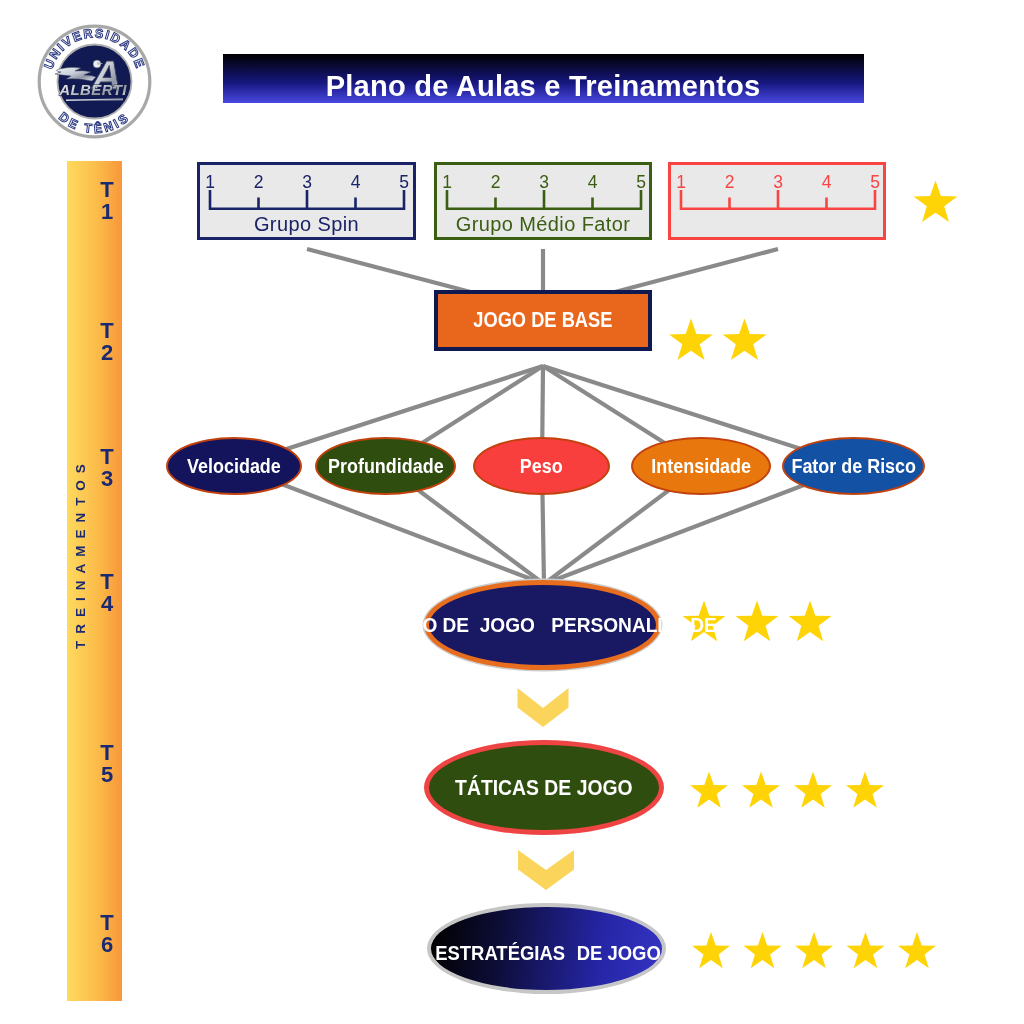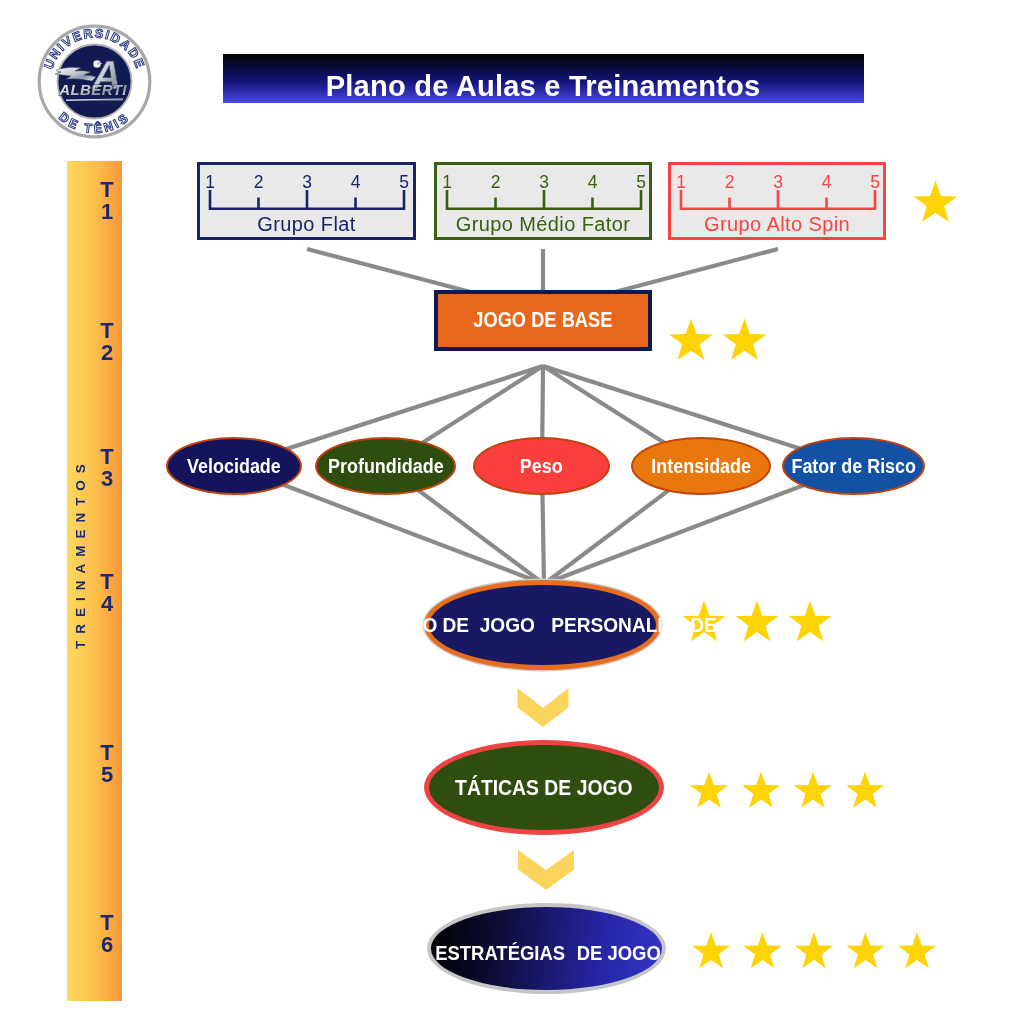--- a/index.html
+++ b/index.html
@@ -152,21 +152,21 @@
   <span class="num" style="left:10px">1</span>
   <span class="num" style="left:58.5px">2</span>
   <span class="num" style="left:107px">3</span>
   <span class="num" style="left:155.5px">4</span>
   <span class="num" style="left:204px">5</span>
   <svg class="ruler" width="213" height="50" viewBox="0 0 213 50">
     <g stroke="#1A2368" stroke-width="2.6" fill="none">
       <path d="M 10 25 V 45 M 107 25 V 45 M 204 25 V 45 M 58.5 32.5 V 45 M 155.5 32.5 V 45 M 10 43.7 H 204"></path>
     </g>
   </svg>
-  <div class="glabel">Grupo Flat</div>
+  <div class="glabel">Grupo Spin</div>
 </div>
 <div class="group-box" id="gb1" style="left:434px;width:218px;--c:#3A5E12">
   <span class="num" style="left:10px">1</span>
   <span class="num" style="left:58.5px">2</span>
   <span class="num" style="left:107px">3</span>
   <span class="num" style="left:155.5px">4</span>
   <span class="num" style="left:204px">5</span>
   <svg class="ruler" width="213" height="50" viewBox="0 0 213 50">
     <g stroke="#3A5E12" stroke-width="2.6" fill="none">
       <path d="M 10 25 V 45 M 107 25 V 45 M 204 25 V 45 M 58.5 32.5 V 45 M 155.5 32.5 V 45 M 10 43.7 H 204"></path>
@@ -178,21 +178,20 @@
   <span class="num" style="left:10px">1</span>
   <span class="num" style="left:58.5px">2</span>
   <span class="num" style="left:107px">3</span>
   <span class="num" style="left:155.5px">4</span>
   <span class="num" style="left:204px">5</span>
   <svg class="ruler" width="213" height="50" viewBox="0 0 213 50">
     <g stroke="#F94444" stroke-width="2.6" fill="none">
       <path d="M 10 25 V 45 M 107 25 V 45 M 204 25 V 45 M 58.5 32.5 V 45 M 155.5 32.5 V 45 M 10 43.7 H 204"></path>
     </g>
   </svg>
-  <div class="glabel">Grupo Alto Spin</div>
 </div>
 
 <div id="jogo" class="node">
   <span class="t">JOGO DE BASE</span>
 </div>
 
 <div class="node fact" style="left:166px;width:136px;background:#14145C">
   <span class="t">Velocidade</span>
 </div>
 <div class="node fact" style="left:315px;width:141px;background:#2F4D0E">

